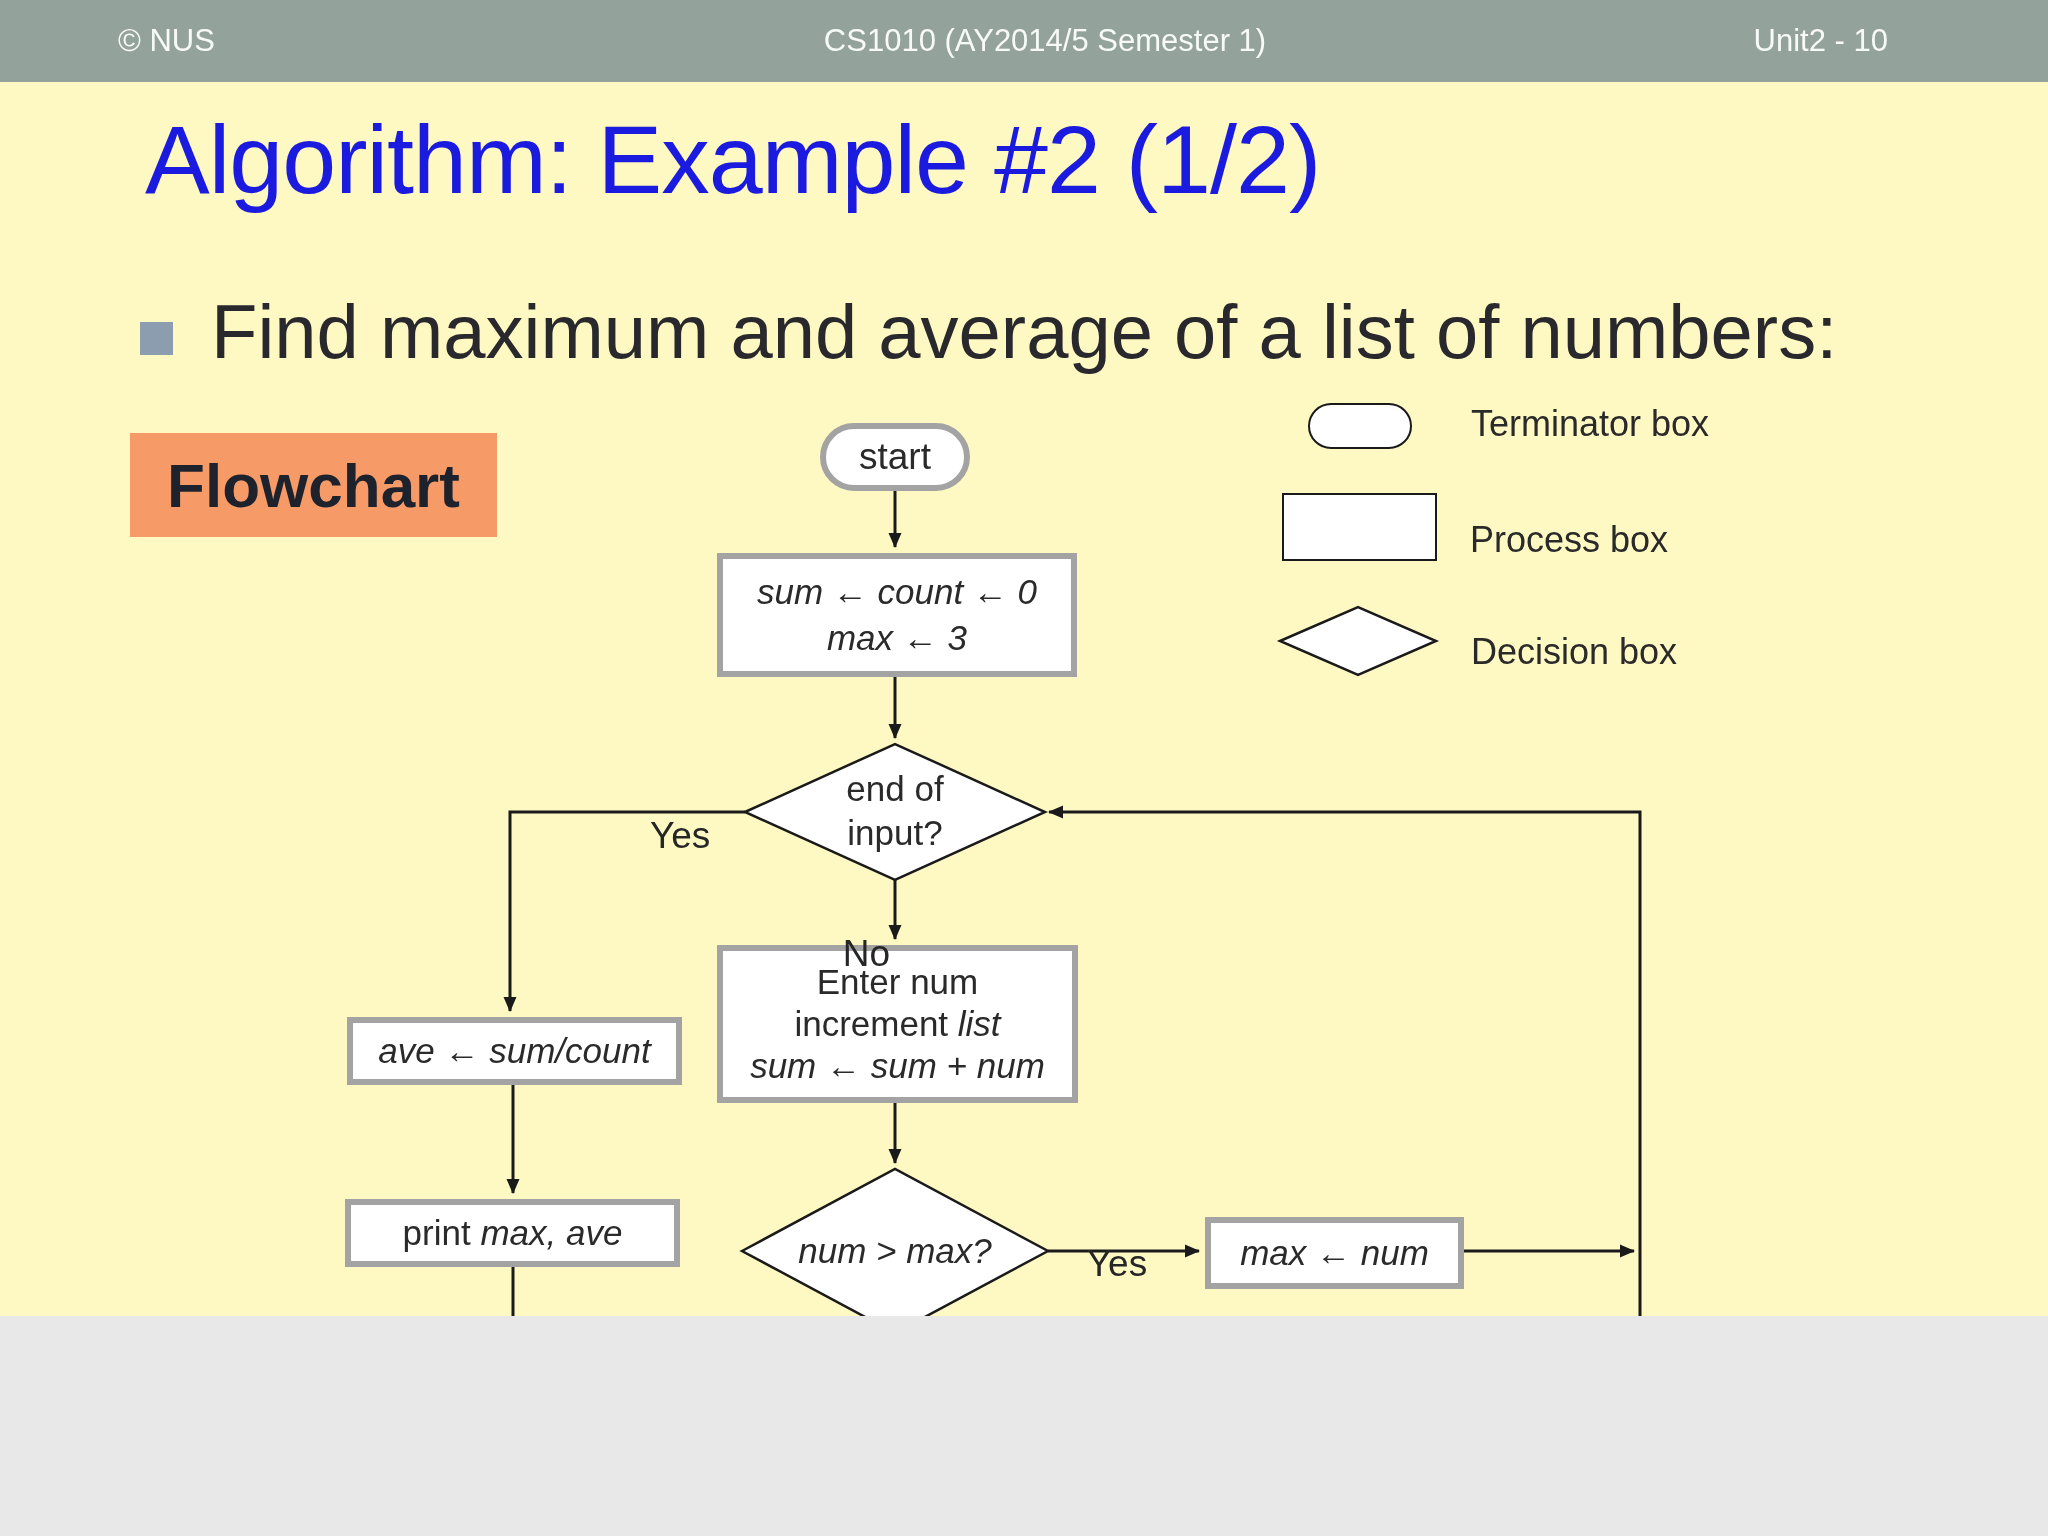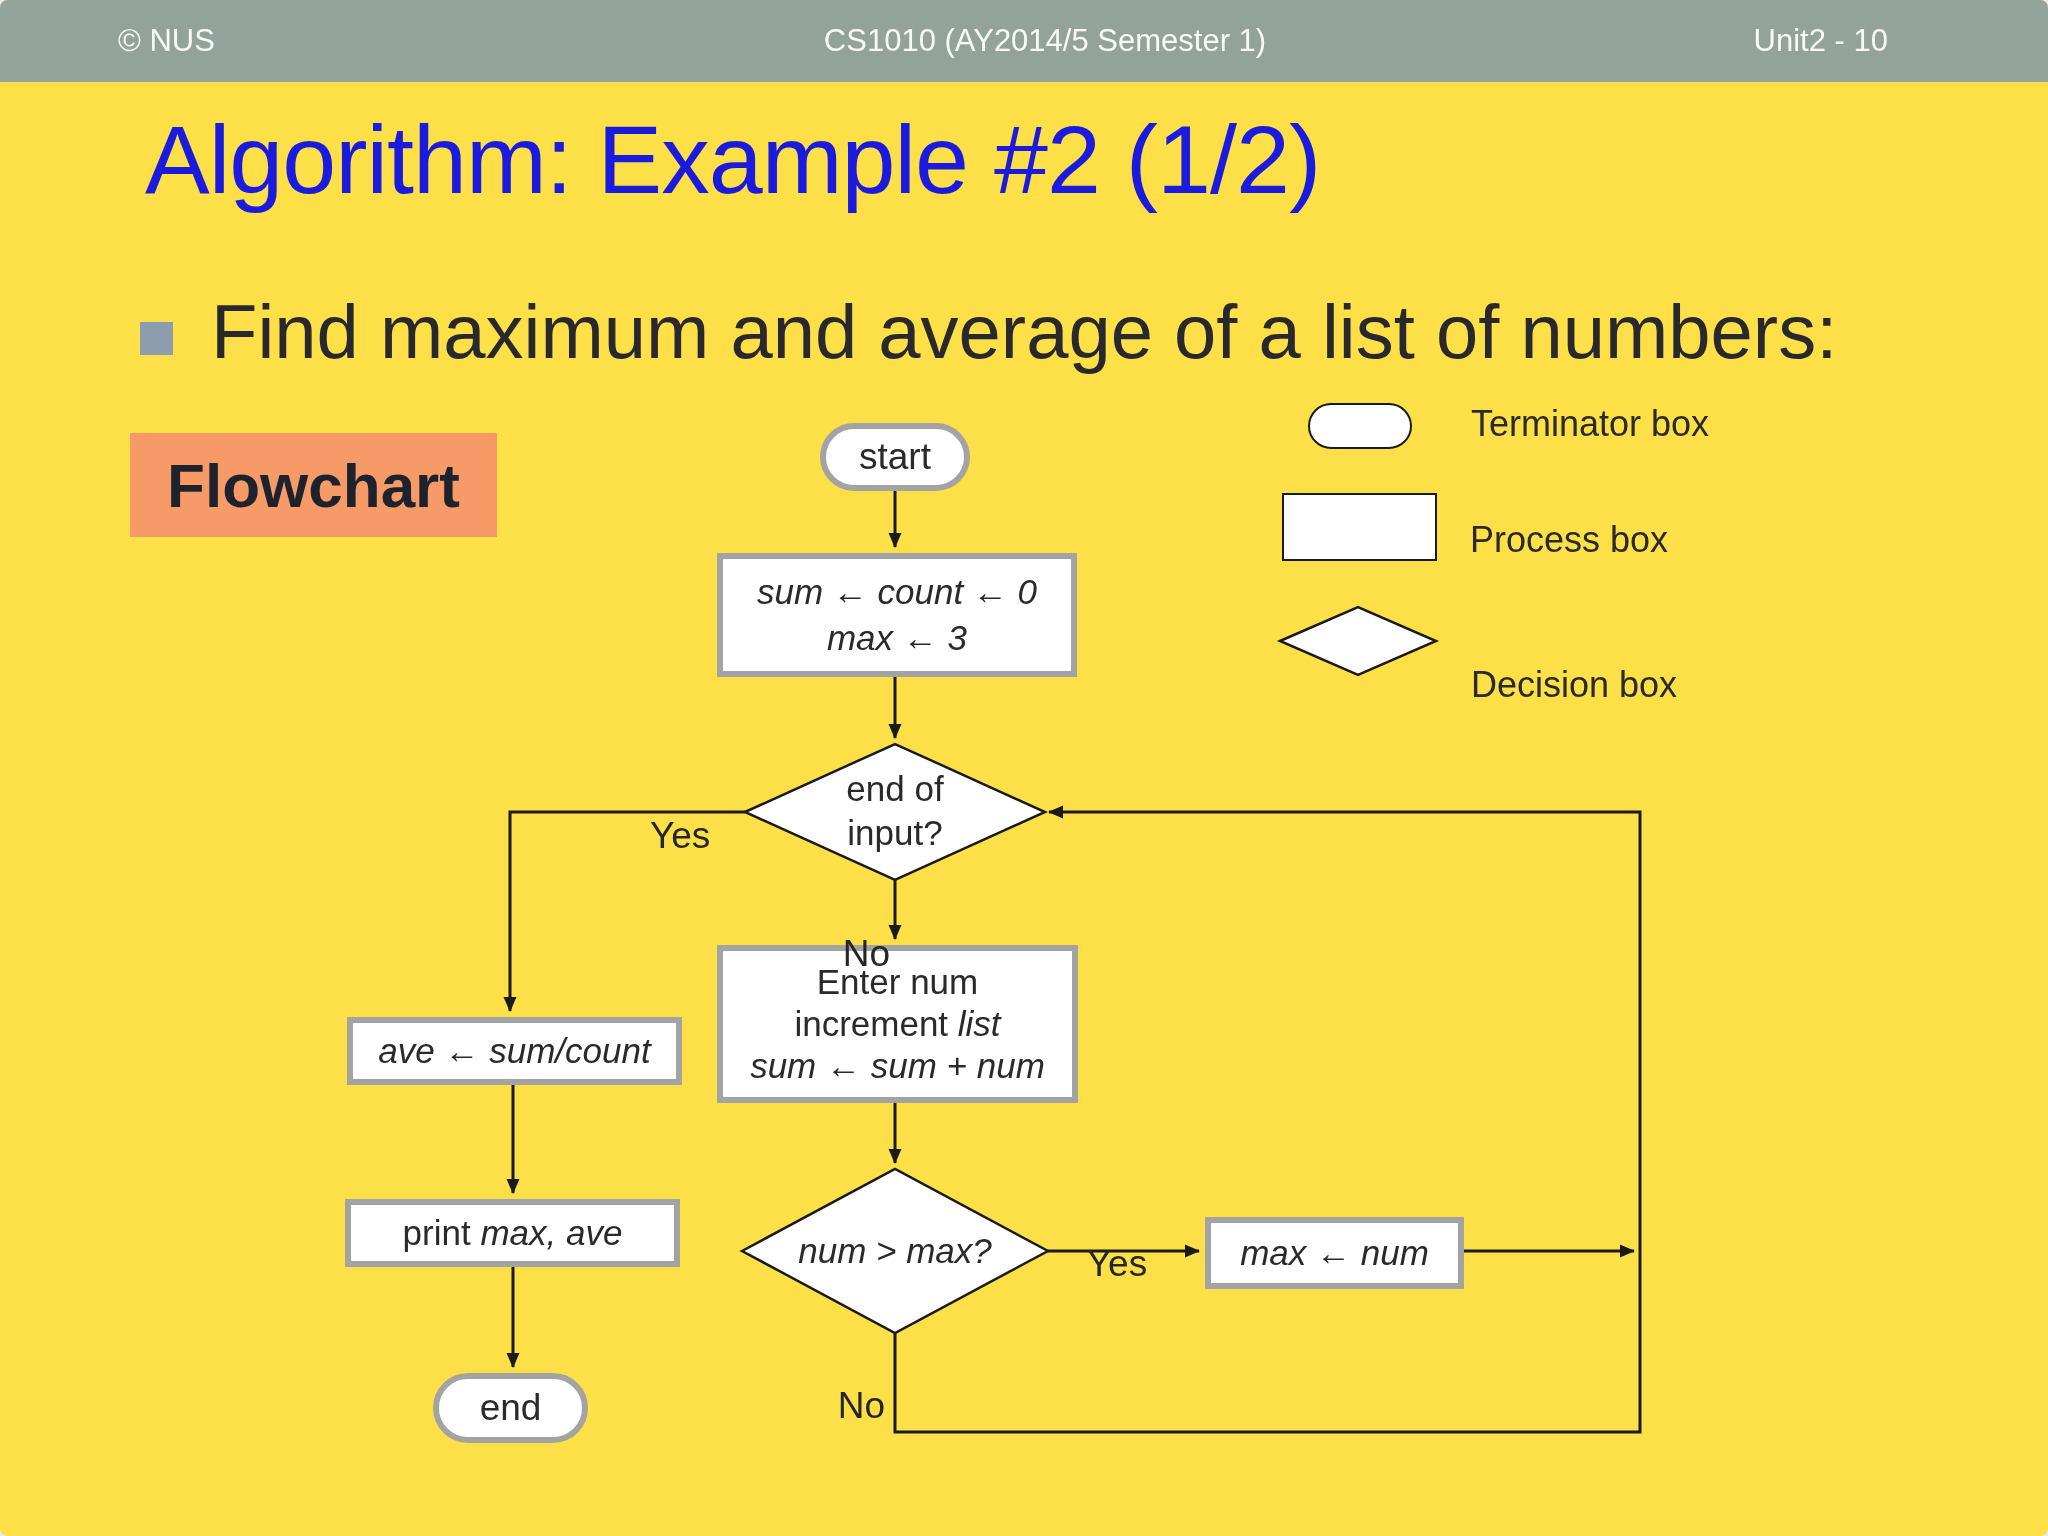--- a/index.html
+++ b/index.html
@@ -1,18 +1,18 @@
 <!DOCTYPE html>
 <html><head>
 <meta charset="utf-8">
 <style>
   html,body{margin:0;padding:0;background:#e8e8e8;}
   .slide{
-    position:relative;width:2048px;height:1536px;background:#fde047;
-    font-family:"Liberation Sans","DejaVu Sans",sans-serif;overflow:hidden;border-radius:8px;
+    position:relative;width:2048px;height:1316px;background:#fef9c3;
+    font-family:"Liberation Sans","DejaVu Sans",sans-serif;overflow:hidden;
   }
   
   .header{position:absolute;left:0;top:0;width:2048px;height:82px;background:#93a29b;
     display:flex;align-items:center;color:#f7faf8;font-size:31px;}
   .header .h-left{position:absolute;left:118px;}
   .header .h-center{position:absolute;left:0;width:100%;text-align:center;padding-left:21px;}
   .header .h-right{position:absolute;right:160px;}
   
   .title{position:absolute;left:145px;top:104px;font-size:97px;color:#1b1bdf;
     letter-spacing:-1px;white-space:nowrap;}
@@ -138,15 +138,15 @@
   <div class="elabel" style="left:805px;top:890px;width:85px;text-align:right;">No</div>
   <div class="elabel" style="left:1072px;top:1200px;width:90px;text-align:center;">Yes</div>
   <div class="elabel" style="left:800px;top:1342px;width:85px;text-align:right;">No</div>
 
   <div class="legend-shape" style="left:1308px;top:403px;width:104px;height:46px;border-radius:24px;"></div>
   <div class="legend-label" style="left:1471px;top:404px;">Terminator box</div>
 
   <div class="legend-shape" style="left:1282px;top:493px;width:155px;height:68px;"></div>
   <div class="legend-label" style="left:1470px;top:520px;">Process box</div>
 
-  <div class="legend-label" style="left:1471px;top:665px;">Decision box</div>
+  <div class="legend-label" style="left:1471px;top:632px;">Decision box</div>
 
 </div>
 
 </body></html>

